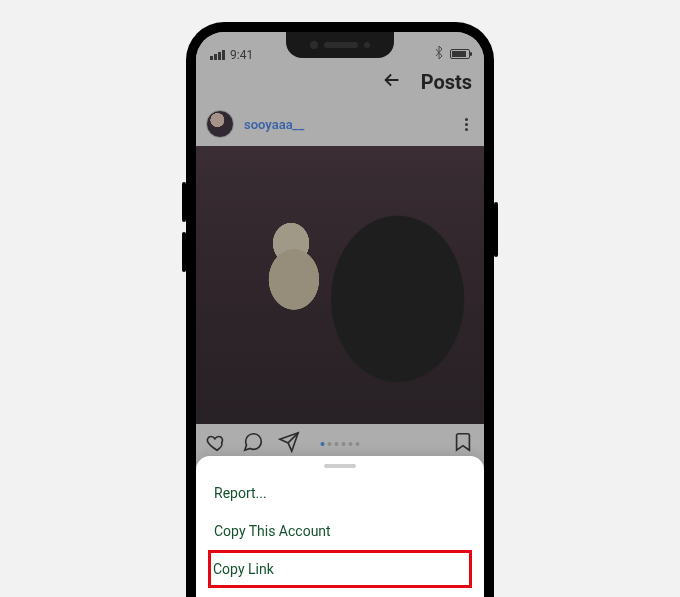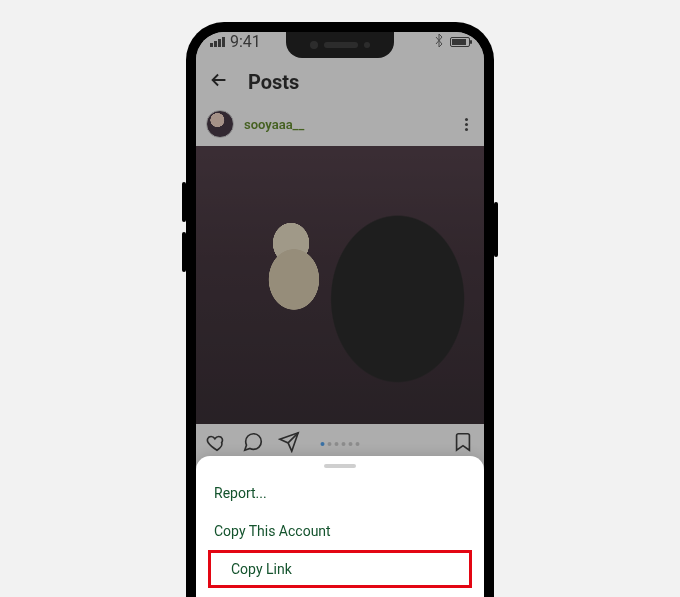--- a/index.html
+++ b/index.html
@@ -48,23 +48,23 @@
     z-index: 50;
     display:flex; align-items:center; justify-content:center; gap:6px;
   }
   .notch .cam { width:8px; height:8px; border-radius:50%; background:#222; }
   .notch .speaker { width:34px; height:6px; border-radius:3px; background:#222; }
   .notch .sensor { width:6px; height:6px; border-radius:50%; background:#222; }
 
   
   .statusbar {
     height: 30px;
-    display:flex; align-items:flex-start; justify-content:space-between;
+    display:flex; align-items:flex-end; justify-content:space-between;
     padding: 0 14px;
-    font-size: 16px;
+    font-size: 12px;
     color:#333;
     position:relative;
     z-index:40;
   }
   .statusbar .left { display:flex; align-items:center; gap:5px; }
   .statusbar .right { display:flex; align-items:center; gap:6px; }
   .bars { display:flex; align-items:flex-end; gap:1px; }
   .bars span { width:3px; background:#333; display:block; }
   .bars span:nth-child(1){height:4px;}
   .bars span:nth-child(2){height:6px;}
@@ -73,37 +73,38 @@
   .battery { width:20px; height:10px; border:1px solid #333; border-radius:2px; position:relative; }
   .battery::after { content:""; position:absolute; right:-3px; top:2px; width:2px; height:4px; background:#333; border-radius:1px; }
   .battery .fill { position:absolute; left:1px; top:1px; bottom:1px; width:14px; background:#333; }
 
   
   .header {
     height: 40px;
     display:flex; align-items:center;
     padding: 0 12px;
     gap: 18px;
+    justify-content: flex-end;
   }
   .header .title { font-size: 20px; font-weight:700; color:#111; }
   .arrowback svg { width:22px; height:22px; stroke:#111; }
 
   
   .author {
     height: 44px;
     display:flex; align-items:center;
     padding: 0 10px;
     gap:10px;
   }
   .avatar {
     width:28px; height:28px; border-radius:50%;
     background: radial-gradient(circle at 40% 35%, #f2d0c0 0 30%, #2b1a2a 31% 100%);
     border:1px solid #ccc;
   }
-  .author .name { font-size:13px; font-weight:600; color:#4d7c0f; flex:1; }
+  .author .name { font-size:13px; font-weight:600; color:#3b82f6; flex:1; }
   .more-dots { display:flex; flex-direction:column; gap:2px; padding:6px; }
   .more-dots span{ width:3px; height:3px; border-radius:50%; background:#333; }
 
   
   .photo {
     width:100%; height:278px;
     background:
       radial-gradient(ellipse 120px 150px at 70% 55%, #0a0a0a 0 55%, transparent 56%),
       radial-gradient(ellipse 50px 60px at 34% 48%, #d8c9a8 0 50%, transparent 51%),
       radial-gradient(ellipse 40px 45px at 33% 35%, #e8dcc0 0 45%, transparent 46%),
@@ -145,21 +146,21 @@
     margin: 0 auto 6px;
   }
   .sheet .item{
     padding: 11px 18px;
     font-size: 14px;
     color:#14532d;
   }
   .sheet .item.highlight{
     margin: 0 12px;
     border: 3px solid #e30613;
-    padding: 8px 20px;
+    padding: 8px 2px;
   }
 
   
   .dim{
     position:absolute; inset:0;
     background: rgba(60,60,60,.42);
     z-index: 55;
     border-radius: 28px;
   }
 </style>

